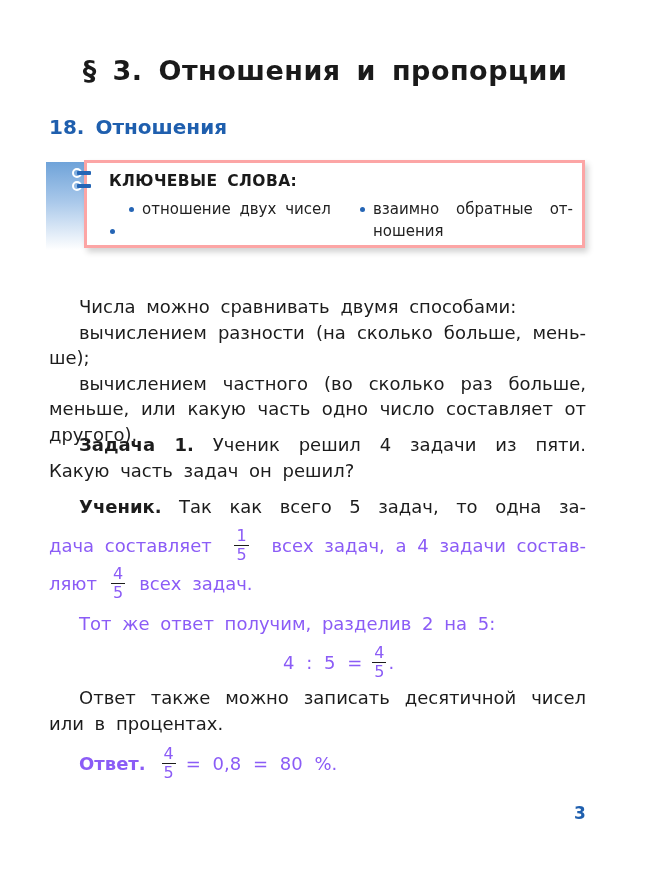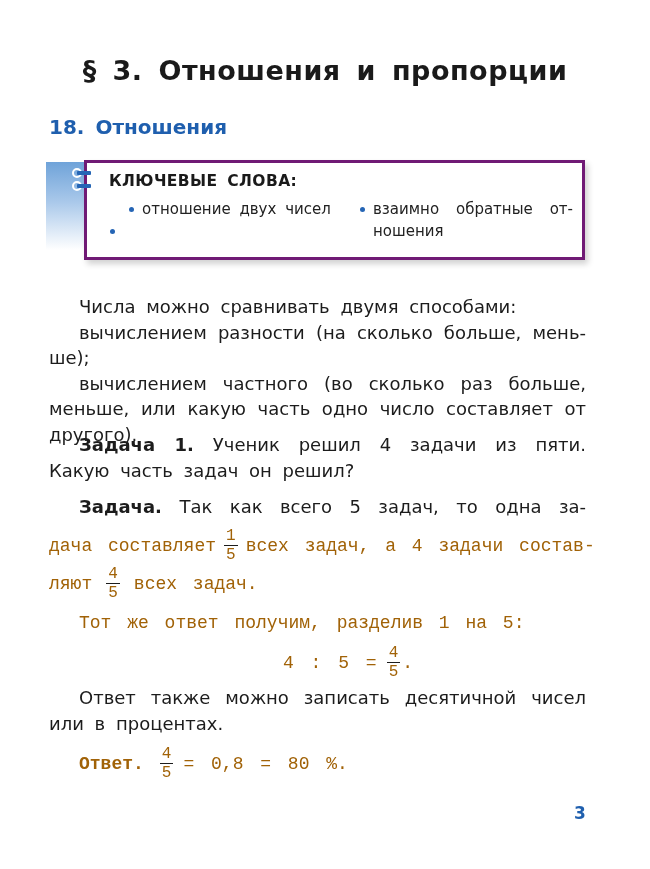--- a/index.html
+++ b/index.html
@@ -52,22 +52,22 @@
       left: 77px;
       width: 14px; height: 4px;
       background: #2565b5;
       border-radius: 1px;
     }
     .kw-bar.b1 { top: 171px; }
     .kw-bar.b2 { top: 184px; }
     .kw-box {
       position: absolute;
       left: 84px; top: 160px;
-      width: 501px; height: 100px;
-      border: 3px solid #701a75;
+      width: 501px; height: 88px;
+      border: 3px solid #fca5a5;
       background: #ffffff;
       box-shadow: 3px 4px 6px rgba(0,0,0,0.18);
     }
     .kw-heading {
       position: absolute;
       left: 22px; top: 9px;
       font-weight: bold;
       font-size: 15.5px;
       letter-spacing: 0.4px;
       word-spacing: 4px;
@@ -112,24 +112,23 @@
       text-align: center;
       line-height: 18px;
       margin: 0 8px;
       font-size: 16px;
     }
     .frac .num { display: block; border-bottom: 1.3px solid #1c1c1c; padding: 0 2px; }
     .frac .den { display: block; }
     .abs-line {
       position: absolute;
       font-size: 18px;
-      color: #a16207;
+      color: #8b5cf6;
       word-spacing: 5px;
       white-space: nowrap;
-      font-family: Liberation Mono, monospace;
     }
     .page-number {
       position: absolute;
       left: 574px; top: 803px;
       font-weight: bold;
       font-size: 17px;
       color: #1f5fae;
     }
   </style>
 </head>
@@ -171,42 +170,42 @@
 <div class="body-text" style="top: 432px;">
   <span class="justify-line" style="padding-left:30px;">
     <span class="b">Задача 1.</span>
     <span>Ученик решил 4 задачи из пяти.</span>
   </span>
   <span class="line">Какую часть задач он решил?</span>
 </div>
 
 <div class="body-text" style="top: 494px;">
   <span class="justify-line" style="padding-left:30px;">
-    <span class="b">Задача.</span>
+    <span class="b">Ученик.</span>
     <span>Так как всего 5 задач, то одна за-</span>
   </span>
 </div>
 <div class="abs-line" style="left:49px; top:527px; width:537px; display:flex; align-items:center; justify-content:space-between;">
   <span>дача составляет</span>
   <span class="frac">
     <span class="num">1</span>
     <span class="den">5</span>
   </span>
   <span>всех задач, а 4 задачи состав-</span>
 </div>
 <div class="abs-line" style="left:49px; top:565px; display:flex; align-items:center;">
   <span>ляют</span>
   <span class="frac" style="margin:0 14px;">
     <span class="num">4</span>
     <span class="den">5</span>
   </span>
   <span>всех задач.</span>
 </div>
 
-<div class="abs-line" style="left:79px; top:613px;">Тот же ответ получим, разделив 1 на 5:</div>
+<div class="abs-line" style="left:79px; top:613px;">Тот же ответ получим, разделив 2 на 5:</div>
 <div class="abs-line" style="left:283px; top:644px; display:flex; align-items:center;">
   <span style="word-spacing:6px;">4 : 5 =</span>
   <span class="frac" style="margin:0 2px 0 10px;">
     <span class="num">4</span>
     <span class="den">5</span>
   </span>
   <span>.</span>
 </div>
 
 <div class="body-text" style="top: 685px;">

